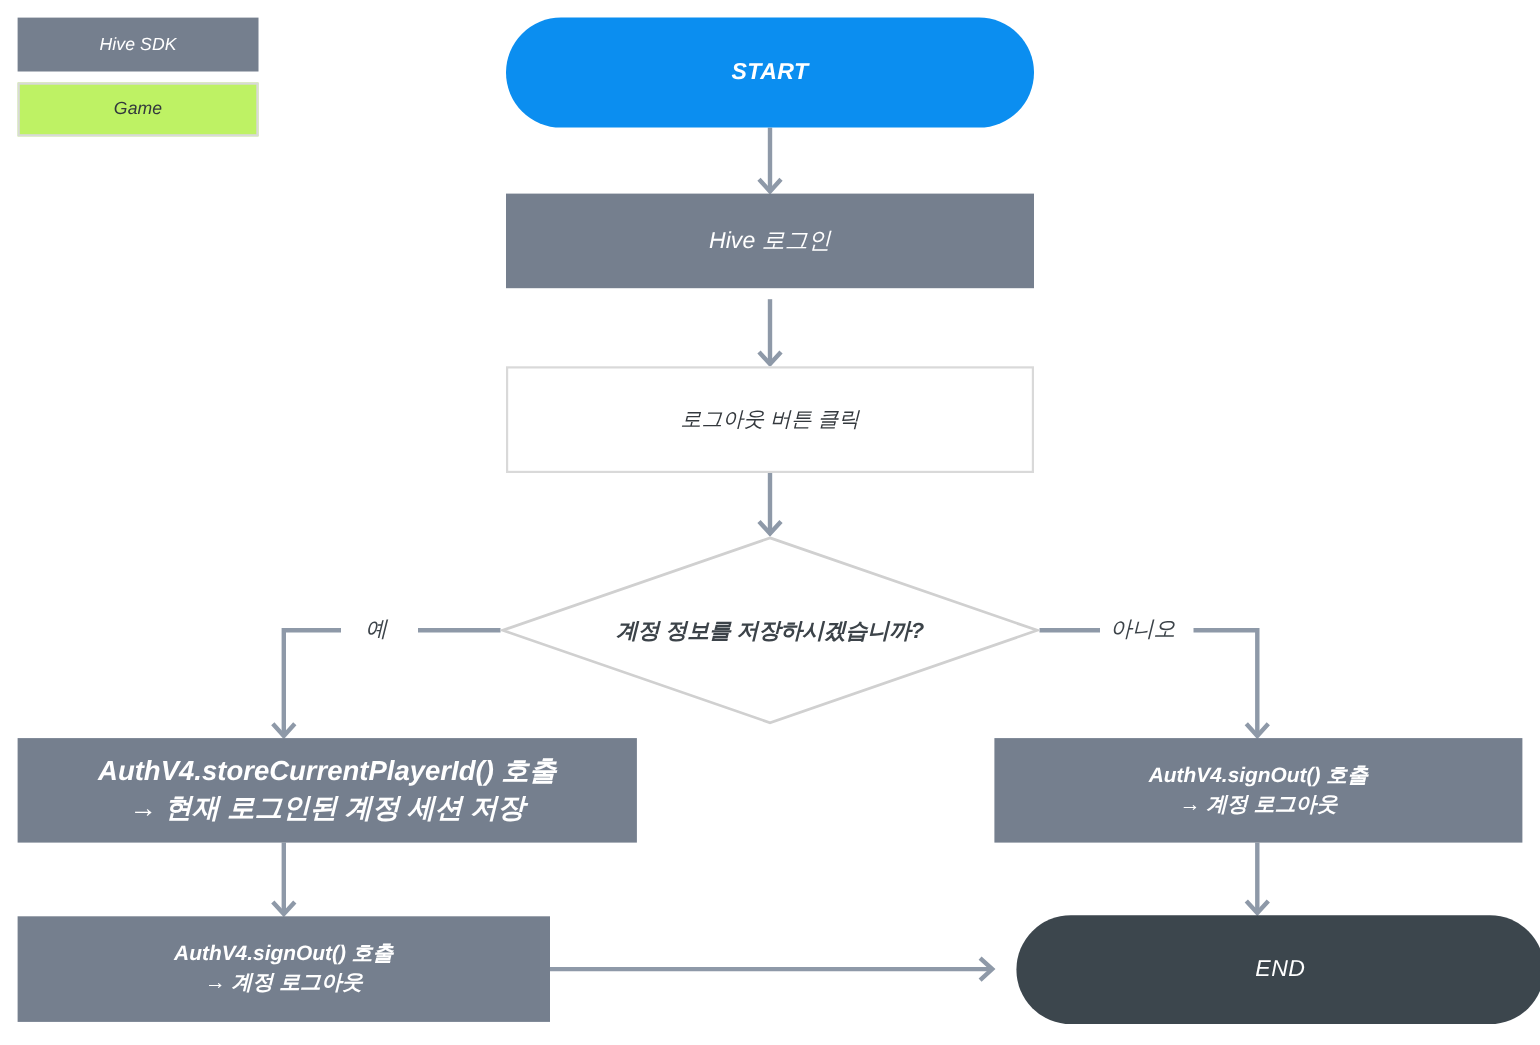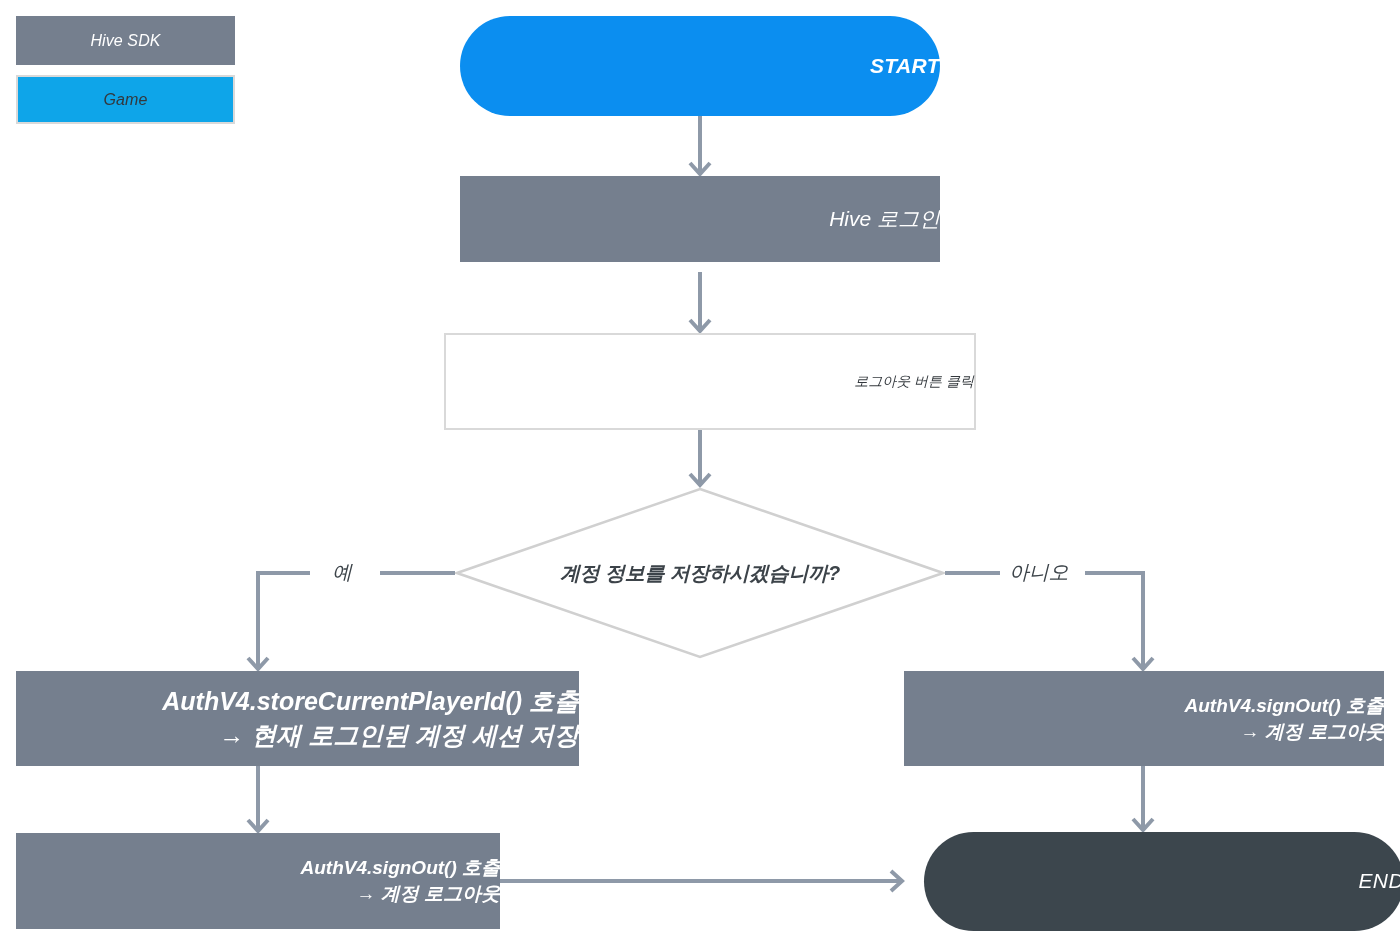--- a/index.html
+++ b/index.html
@@ -36,32 +36,32 @@
     width: 219px;
     height: 49px;
     background: #757F8E;
     color: #ffffff;
   }
   .legend-game {
     left: 16px;
     top: 75px;
     width: 219px;
     height: 49px;
-    background: #0ea5e9;
+    background: #bef264;
     border: 2px solid #d9d9d9;
     color: #33383d;
   }
 
   
   .node {
     position: absolute;
     box-sizing: border-box;
     display: flex;
     flex-direction: column;
-    align-items: flex-end;
+    align-items: center;
     justify-content: center;
     text-align: center;
     line-height: 1.35;
   }
   .node .line {
     display: block;
     white-space: nowrap;
   }
 
   .node-start {
@@ -100,25 +100,25 @@
   }
 
   .node-hive-login {
     left: 460px;
     top: 176px;
     width: 480px;
     height: 86px;
     font-size: 21px;
   }
   .node-logout-click {
-    left: 444px;
+    left: 460px;
     top: 333px;
-    width: 532px;
+    width: 480px;
     height: 97px;
-    font-size: 14px;
+    font-size: 19px;
   }
   .node-store {
     left: 16px;
     top: 671px;
     width: 563px;
     height: 95px;
     font-size: 25px;
     font-weight: bold;
   }
   .node-signout-right {

